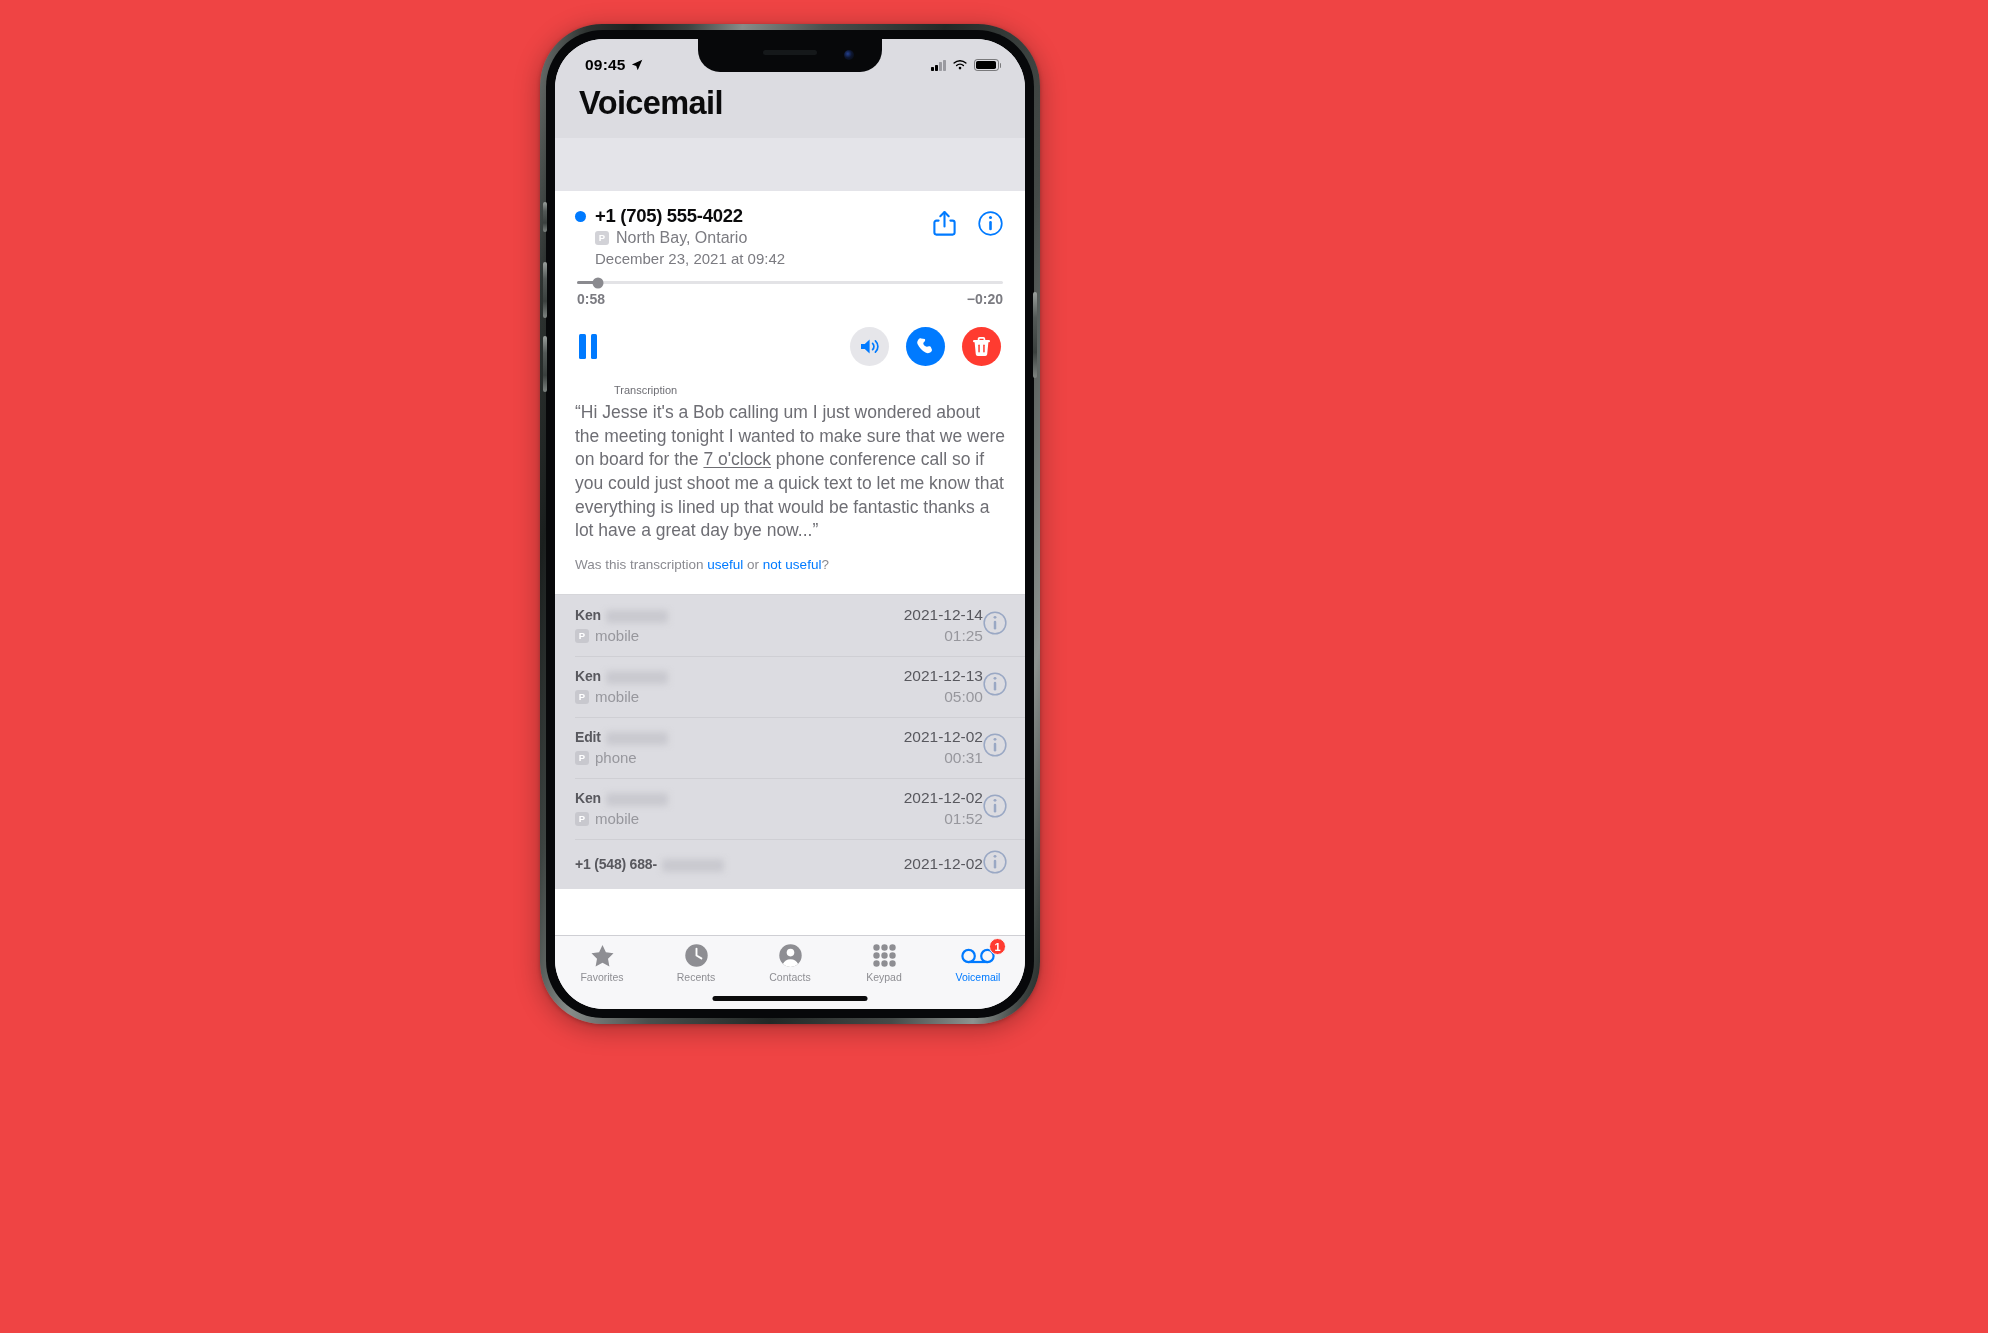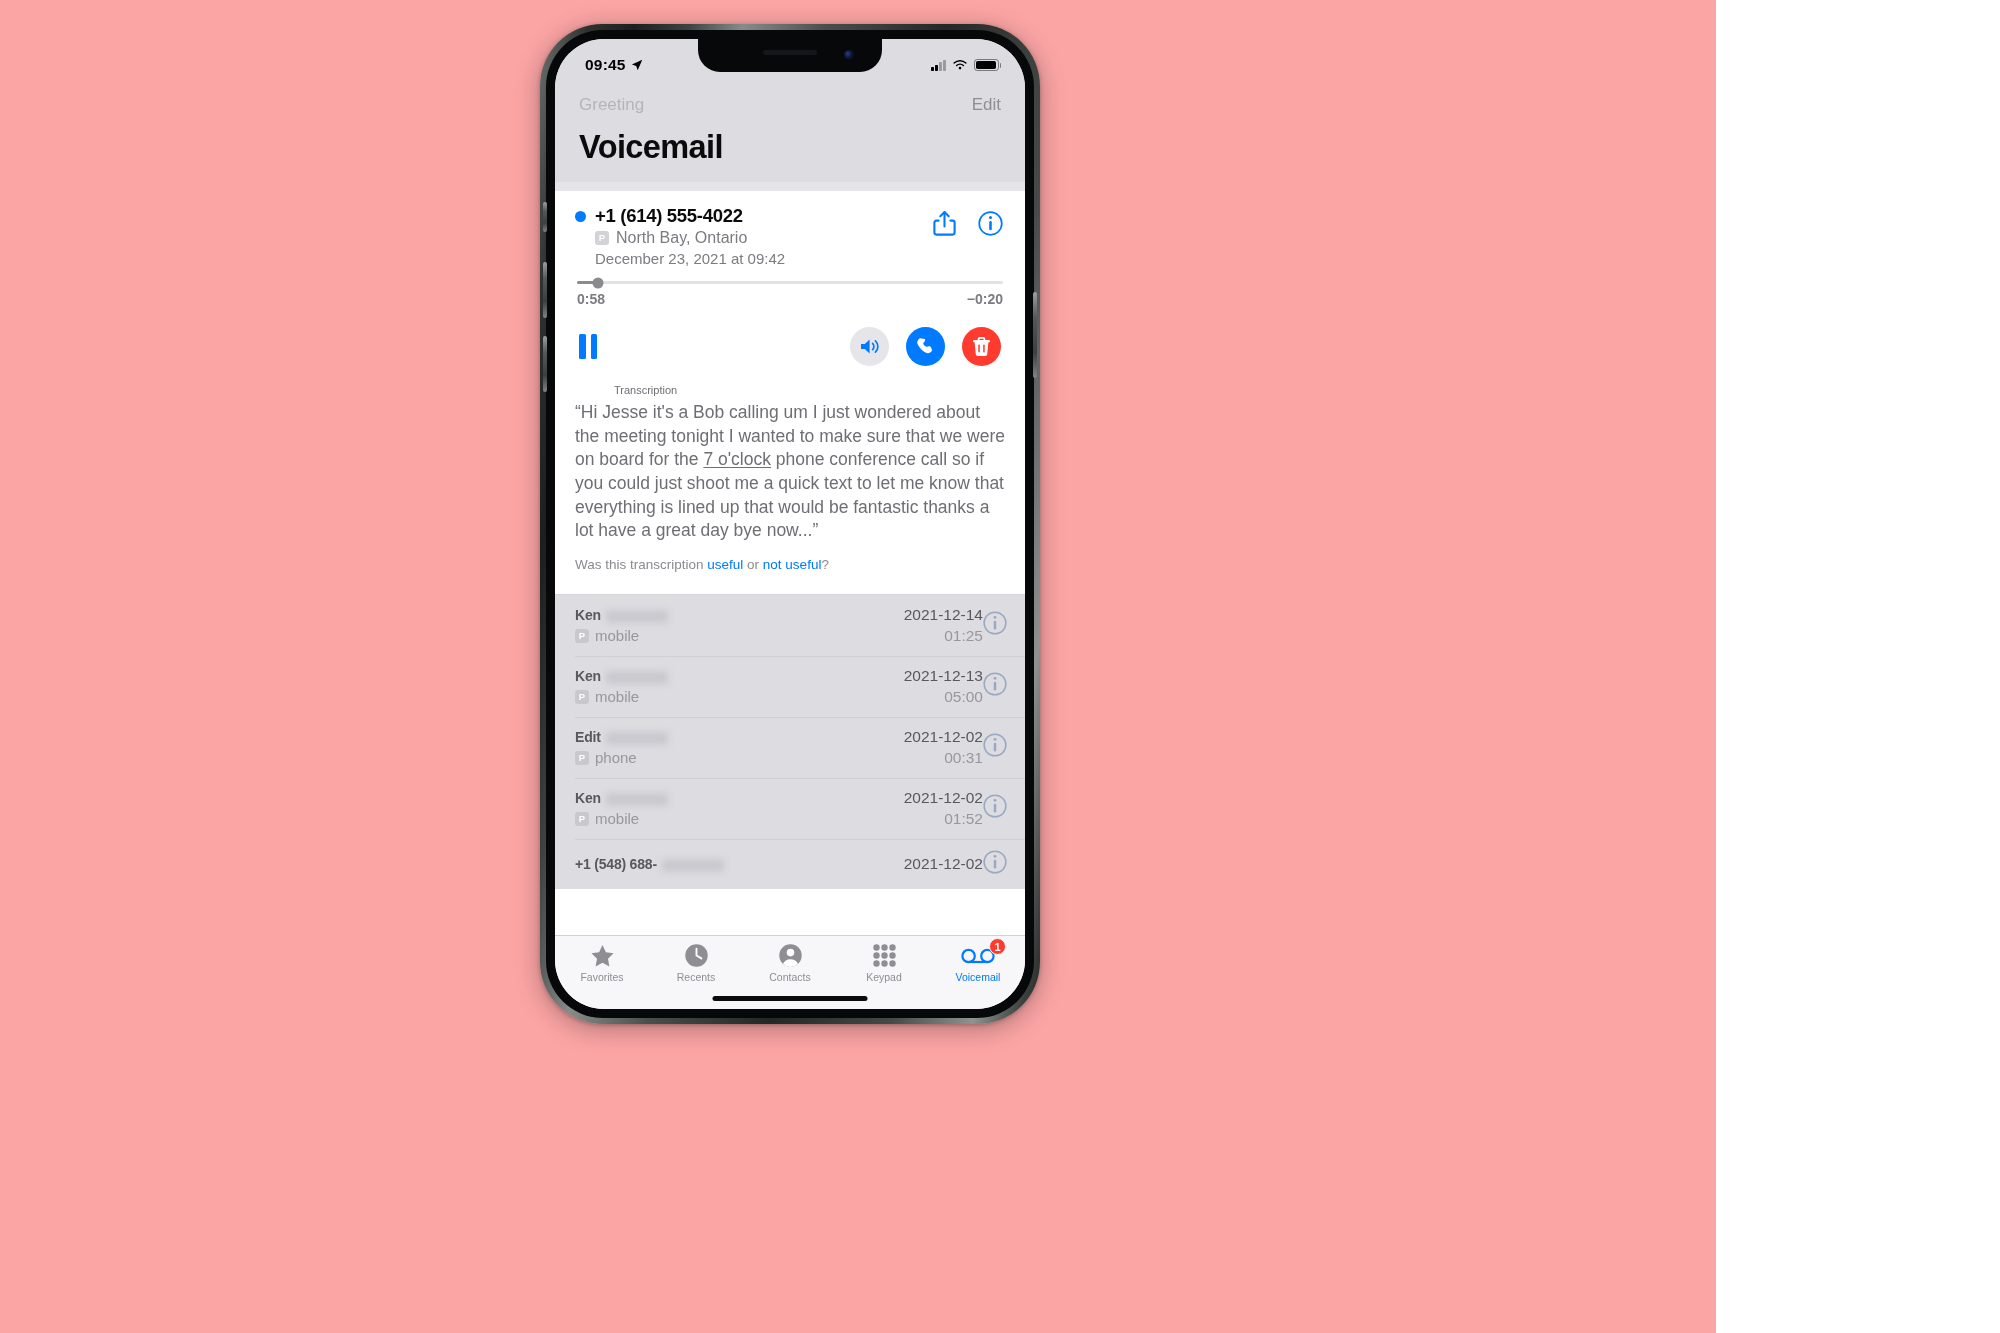--- a/index.html
+++ b/index.html
@@ -2,21 +2,21 @@
 <html><head>
 <meta charset="utf-8">
 <style>
   * { box-sizing: border-box; margin: 0; padding: 0; }
   html, body {
     width: 2000px; height: 1333px;
     background: #ffffff;
     font-family: "Liberation Sans", sans-serif;
     overflow: hidden;
   }
-  #stage { position: relative; width: 1716px; height: 1333px; background: #fca5a5; }
+  #stage { position: relative; width: 1988px; height: 1333px; background: #ef4444; }
 
   
   .phone {
     position: absolute; left: 540px; top: 24px;
     width: 500px; height: 1000px;
     border-radius: 62px;
     background: linear-gradient(100deg,#6f7472 0%, #2e3331 7%, #1b1f1e 14%, #3d4341 22%, #878c89 30%, #4a4f4d 42%, #232826 60%, #454a48 78%, #8d9390 90%, #3a403e 97%, #222725 100%);
     padding: 6px;
     box-shadow: 0 5px 26px rgba(0,0,0,.30), 0 1px 4px rgba(0,0,0,.24);
   }
@@ -232,35 +232,31 @@
               <path d="M4.6 6.6a4.9 4.9 0 0 1 6.8 0" stroke="#000" stroke-width="1.4" fill="none" stroke-linecap="round"></path>
               <path d="M2.1 4.1a8.4 8.4 0 0 1 11.8 0" stroke="#000" stroke-width="1.4" fill="none" stroke-linecap="round"></path>
             </svg>
             <span class="batt">
                 <span class="batt-fill"></span>
               </span>
           </div>
         </div>
 
         <div class="nav-top">
-          <div class="nav-row">
-            <span class="nav-greeting">Greeting</span>
-            <span class="nav-edit">Edit</span>
-          </div>
           <div class="large-title">Voicemail</div>
         </div>
 
         <div class="content">
 
           <div class="vm-card">
             <div class="vm-head">
               <div class="vm-head-left">
                 <div class="vm-row1">
                   <span class="unread-dot"></span>
-                  <span class="vm-number">+1 (614) 555-4022</span>
+                  <span class="vm-number">+1 (705) 555-4022</span>
                 </div>
                 <div class="vm-row2">
                   <span class="p-badge">P</span>
                   <span class="vm-place">North Bay, Ontario</span>
                 </div>
                 <div class="vm-date">December 23, 2021 at 09:42</div>
               </div>
               <div class="vm-head-actions">
                 <button class="icon-btn">
                   <svg width="23" height="27" viewBox="0 0 23 27">

